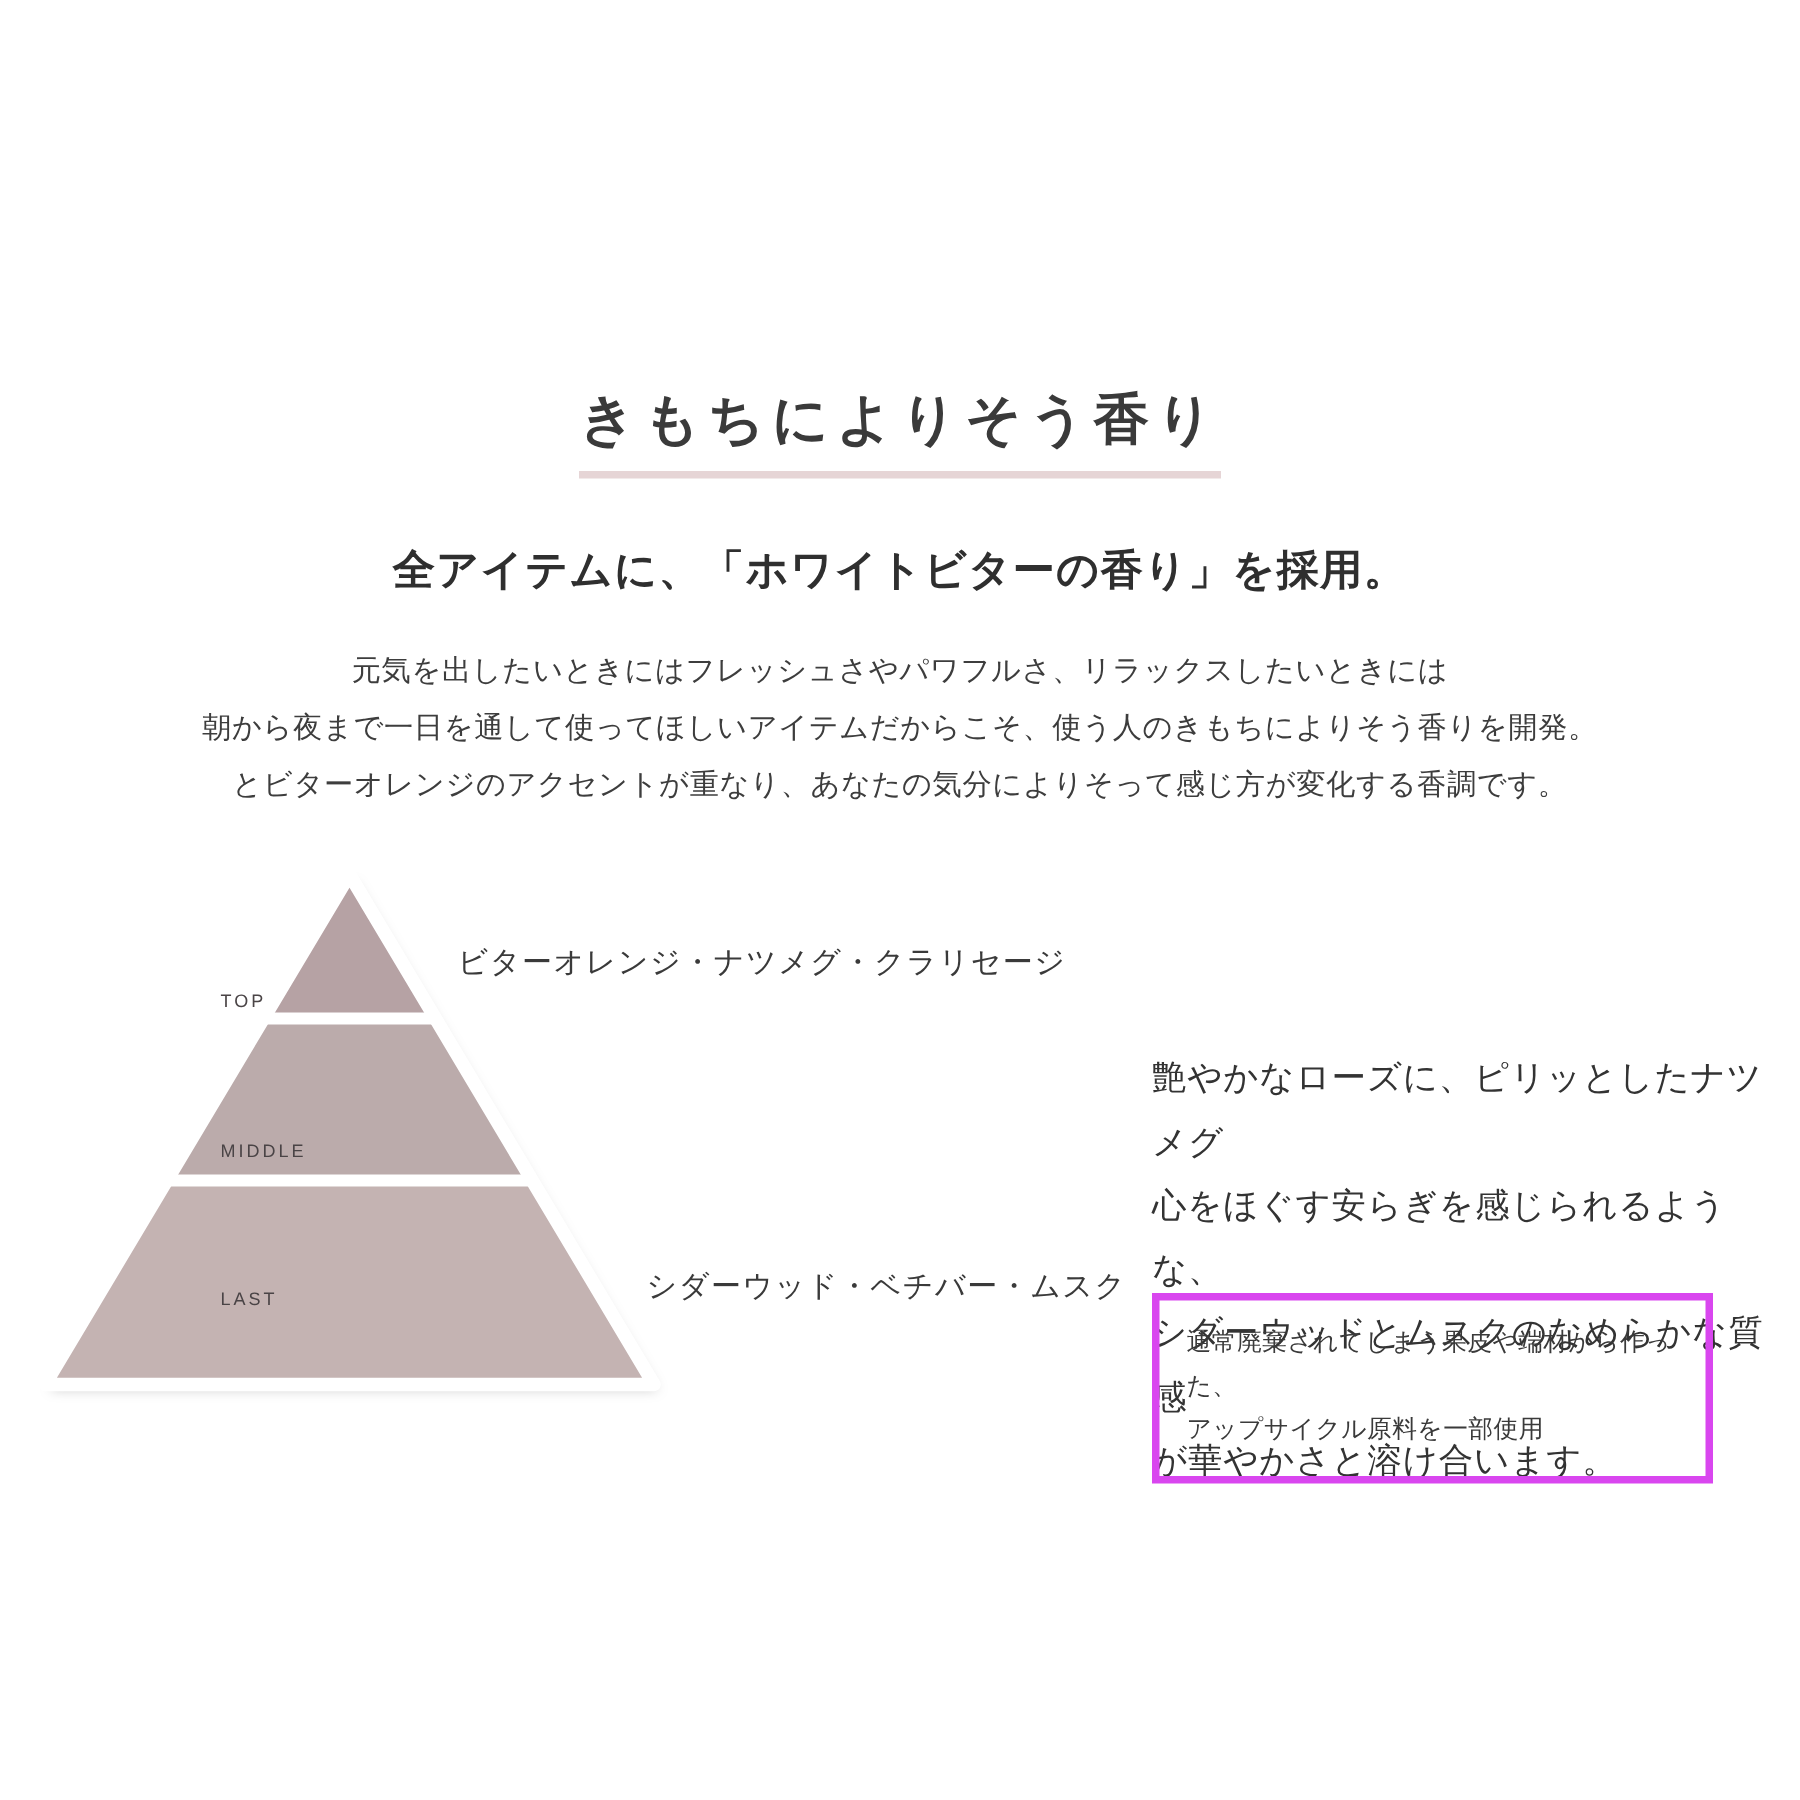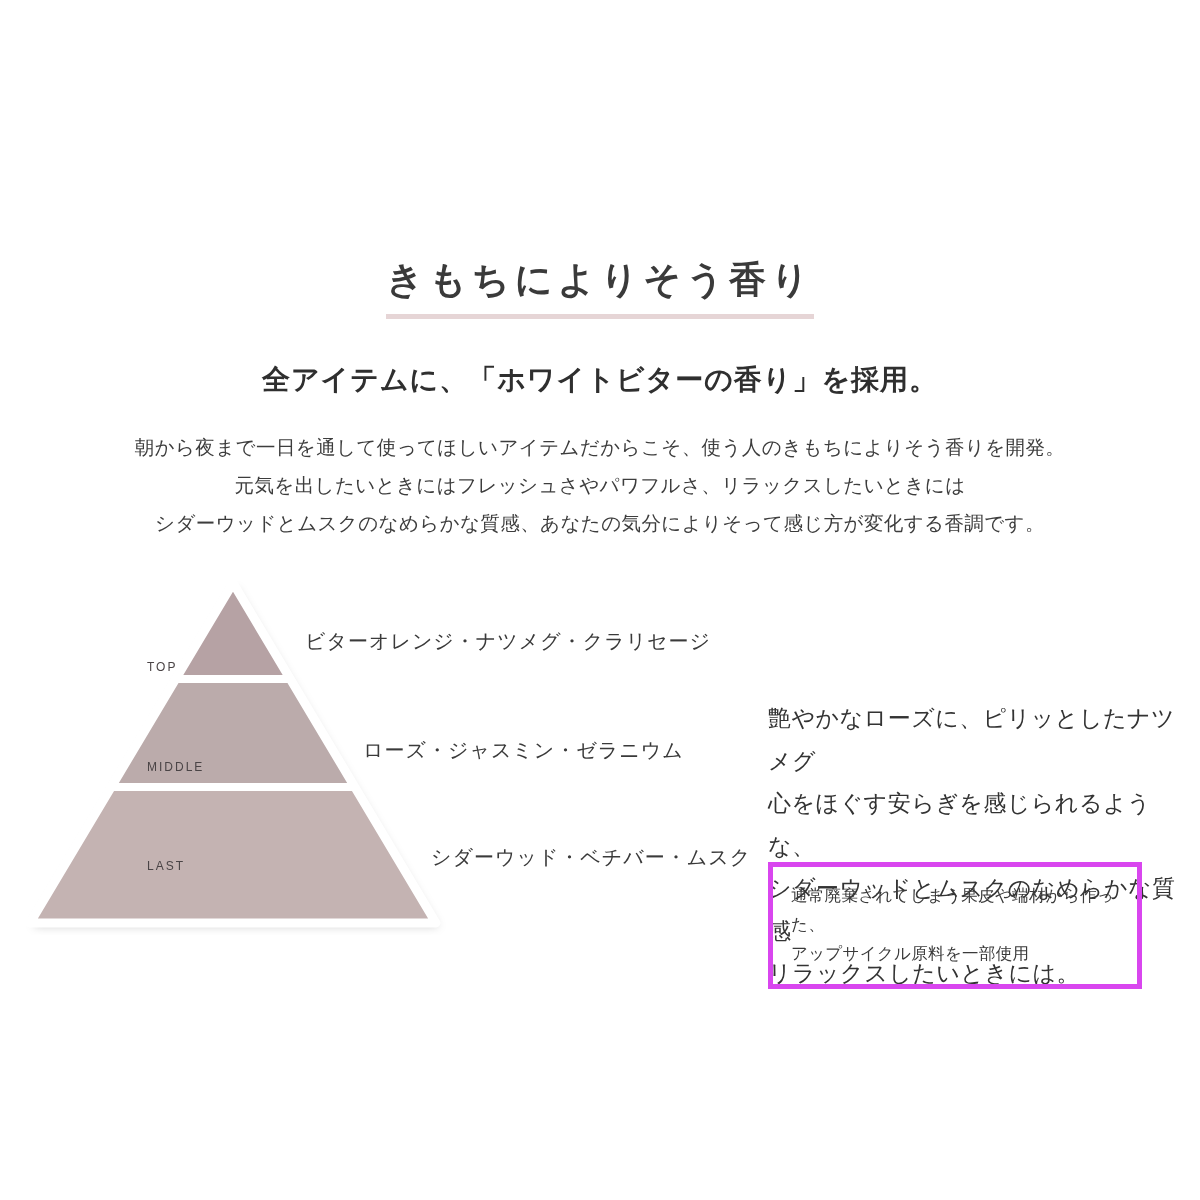--- a/index.html
+++ b/index.html
@@ -136,23 +136,23 @@
 
 <div class="page">
 
   <div class="heading-wrap">
     <span class="main-heading">きもちによりそう香り</span>
   </div>
 
   <div class="sub-heading">全アイテムに、「ホワイトビターの香り」を採用。</div>
 
   <div class="lead">
+    <p>元気を出したいときにはフレッシュさやパワフルさ、リラックスしたいときには</p>
     <p>朝から夜まで一日を通して使ってほしいアイテムだからこそ、使う人のきもちによりそう香りを開発。</p>
-    <p>元気を出したいときにはフレッシュさやパワフルさ、リラックスしたいときには</p>
-    <p>シダーウッドとムスクのなめらかな質感、あなたの気分によりそって感じ方が変化する香調です。</p>
+    <p>とビターオレンジのアクセントが重なり、あなたの気分によりそって感じ方が変化する香調です。</p>
   </div>
 
   <div class="pyramid-area">
     <svg class="pyramid-svg" width="430" height="360" viewBox="0 0 430 360">
       <defs>
         <clipPath id="tri-clip">
           <polygon points="215,8 418,348 12,348"></polygon>
         </clipPath>
         <filter id="soft-shadow" x="-20%" y="-20%" width="150%" height="150%">
           <feDropShadow dx="3" dy="4" stdDeviation="4" flood-color="#000000" flood-opacity="0.18"></feDropShadow>
@@ -174,28 +174,27 @@
 
       <polygon points="215,8 418,348 12,348" fill="none" stroke="#ffffff" stroke-width="9" stroke-linejoin="round"></polygon>
     </svg>
   </div>
 
   <div class="pyr-label top">TOP</div>
   <div class="pyr-label middle">MIDDLE</div>
   <div class="pyr-label last">LAST</div>
 
   <div class="note top">ビターオレンジ・ナツメグ・クラリセージ</div>
-  <div class="note middle">ローズ・ジャスミン・ゼラニウム</div>
   <div class="note last">シダーウッド・ベチバー・ムスク</div>
 
   <div class="desc">
     <p>艶やかなローズに、ピリッとしたナツメグ</p>
     <p>心をほぐす安らぎを感じられるような、</p>
     <p>シダーウッドとムスクのなめらかな質感</p>
-    <p>リラックスしたいときには。</p>
+    <p>が華やかさと溶け合います。</p>
   </div>
 
   <div class="callout">
     <p>通常廃棄されてしまう果皮や端材から作った、</p>
     <p>アップサイクル原料を一部使用</p>
   </div>
 
 </div>
 
 </body></html>

